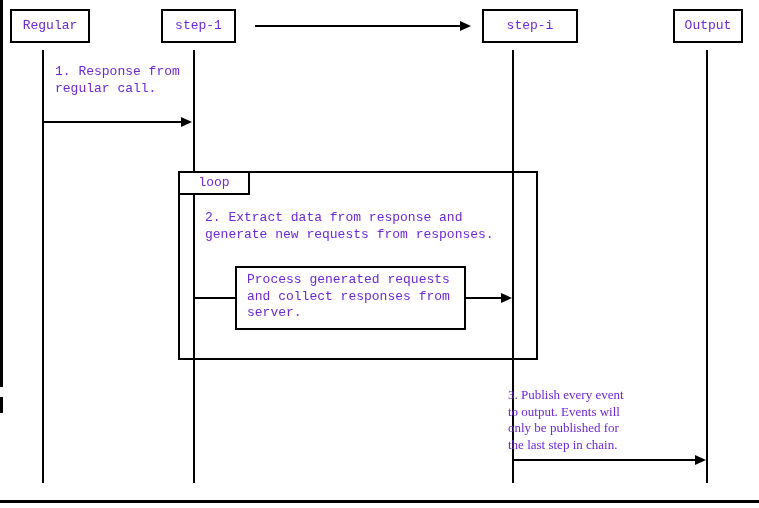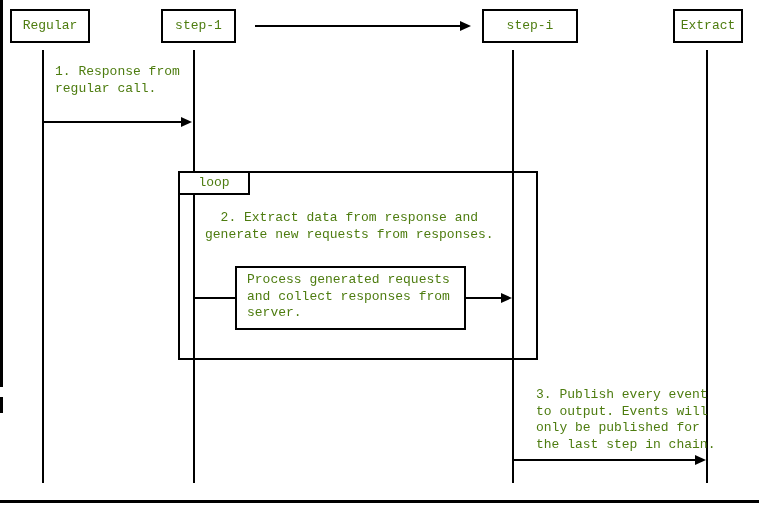--- a/index.html
+++ b/index.html
@@ -5,21 +5,21 @@
   html, body { margin: 0; padding: 0; background: #ffffff; }
   .canvas {
     position: relative;
     width: 759px;
     height: 508px;
     background: #ffffff;
     overflow: hidden;
     font-family: "Liberation Mono", "DejaVu Sans Mono", monospace;
     font-size: 13px;
     line-height: 16.5px;
-    color: #4d7c0f;
+    color: #6d28d9;
   }
 
   
   .edge { position: absolute; background: #000000; }
   .edge-left-top    { left: 0; top: 0;   width: 3px; height: 387px; }
   .edge-left-lower  { left: 0; top: 397px; width: 3px; height: 16px; }
   .edge-bottom      { left: 0; top: 500px; width: 759px; height: 3px; }
 
   
   .lifeline { position: absolute; top: 50px; height: 433px; width: 2px; background: #000000; }
@@ -61,34 +61,34 @@
   .loop-frame {
     position: absolute; left: 178px; top: 171px; width: 360px; height: 189px;
     border: 2px solid #000000; box-sizing: border-box; z-index: 2;
   }
   .loop-label {
     position: absolute; left: 178px; top: 171px; width: 72px; height: 24px;
     border: 2px solid #000000; background: #ffffff; box-sizing: border-box;
     display: flex; align-items: center; justify-content: center; z-index: 3;
   }
 
-  .msg2 { left: 205px; top: 210px; text-align: center; }
+  .msg2 { left: 205px; top: 210px; }
 
   
   .process-box {
     position: absolute; left: 235px; top: 266px; width: 231px; height: 64px;
     border: 2px solid #000000; background: #ffffff; box-sizing: border-box;
     padding: 4px 12px 0 10px; z-index: 3;
   }
   .process-text { position: static; white-space: pre-line; }
   .proc-left  { left: 195px; top: 297px; width: 40px; }
   .proc-right { left: 464px; top: 297px; width: 38px; }
   .proc-head  { left: 501px; top: 293px; }
 
-  .msg3 { left: 536px; top: 387px; }
+  .msg3 { left: 508px; top: 387px; font-family: Liberation Serif, serif; }
   .msg3-line { left: 513px; top: 459px; width: 183px; }
   .msg3-head { left: 695px; top: 455px; }
 </style>
 </head>
 <body>
 
 <div class="canvas">
 
   <div class="edge edge-left-top"></div>
   <div class="edge edge-left-lower"></div>
@@ -102,21 +102,21 @@
   <div class="pbox pb-regular">
     <span>Regular</span>
   </div>
   <div class="pbox pb-step1">
     <span>step-1</span>
   </div>
   <div class="pbox pb-stepi">
     <span>step-i</span>
   </div>
   <div class="pbox pb-output">
-    <span>Extract</span>
+    <span>Output</span>
   </div>
 
   <div class="hline arrow-top-line"></div>
   <div class="ahead arrow-top-head"></div>
 
   <div class="msg msg1">1. Response from
 regular call.</div>
   <div class="hline msg1-line"></div>
   <div class="ahead msg1-head"></div>
 

